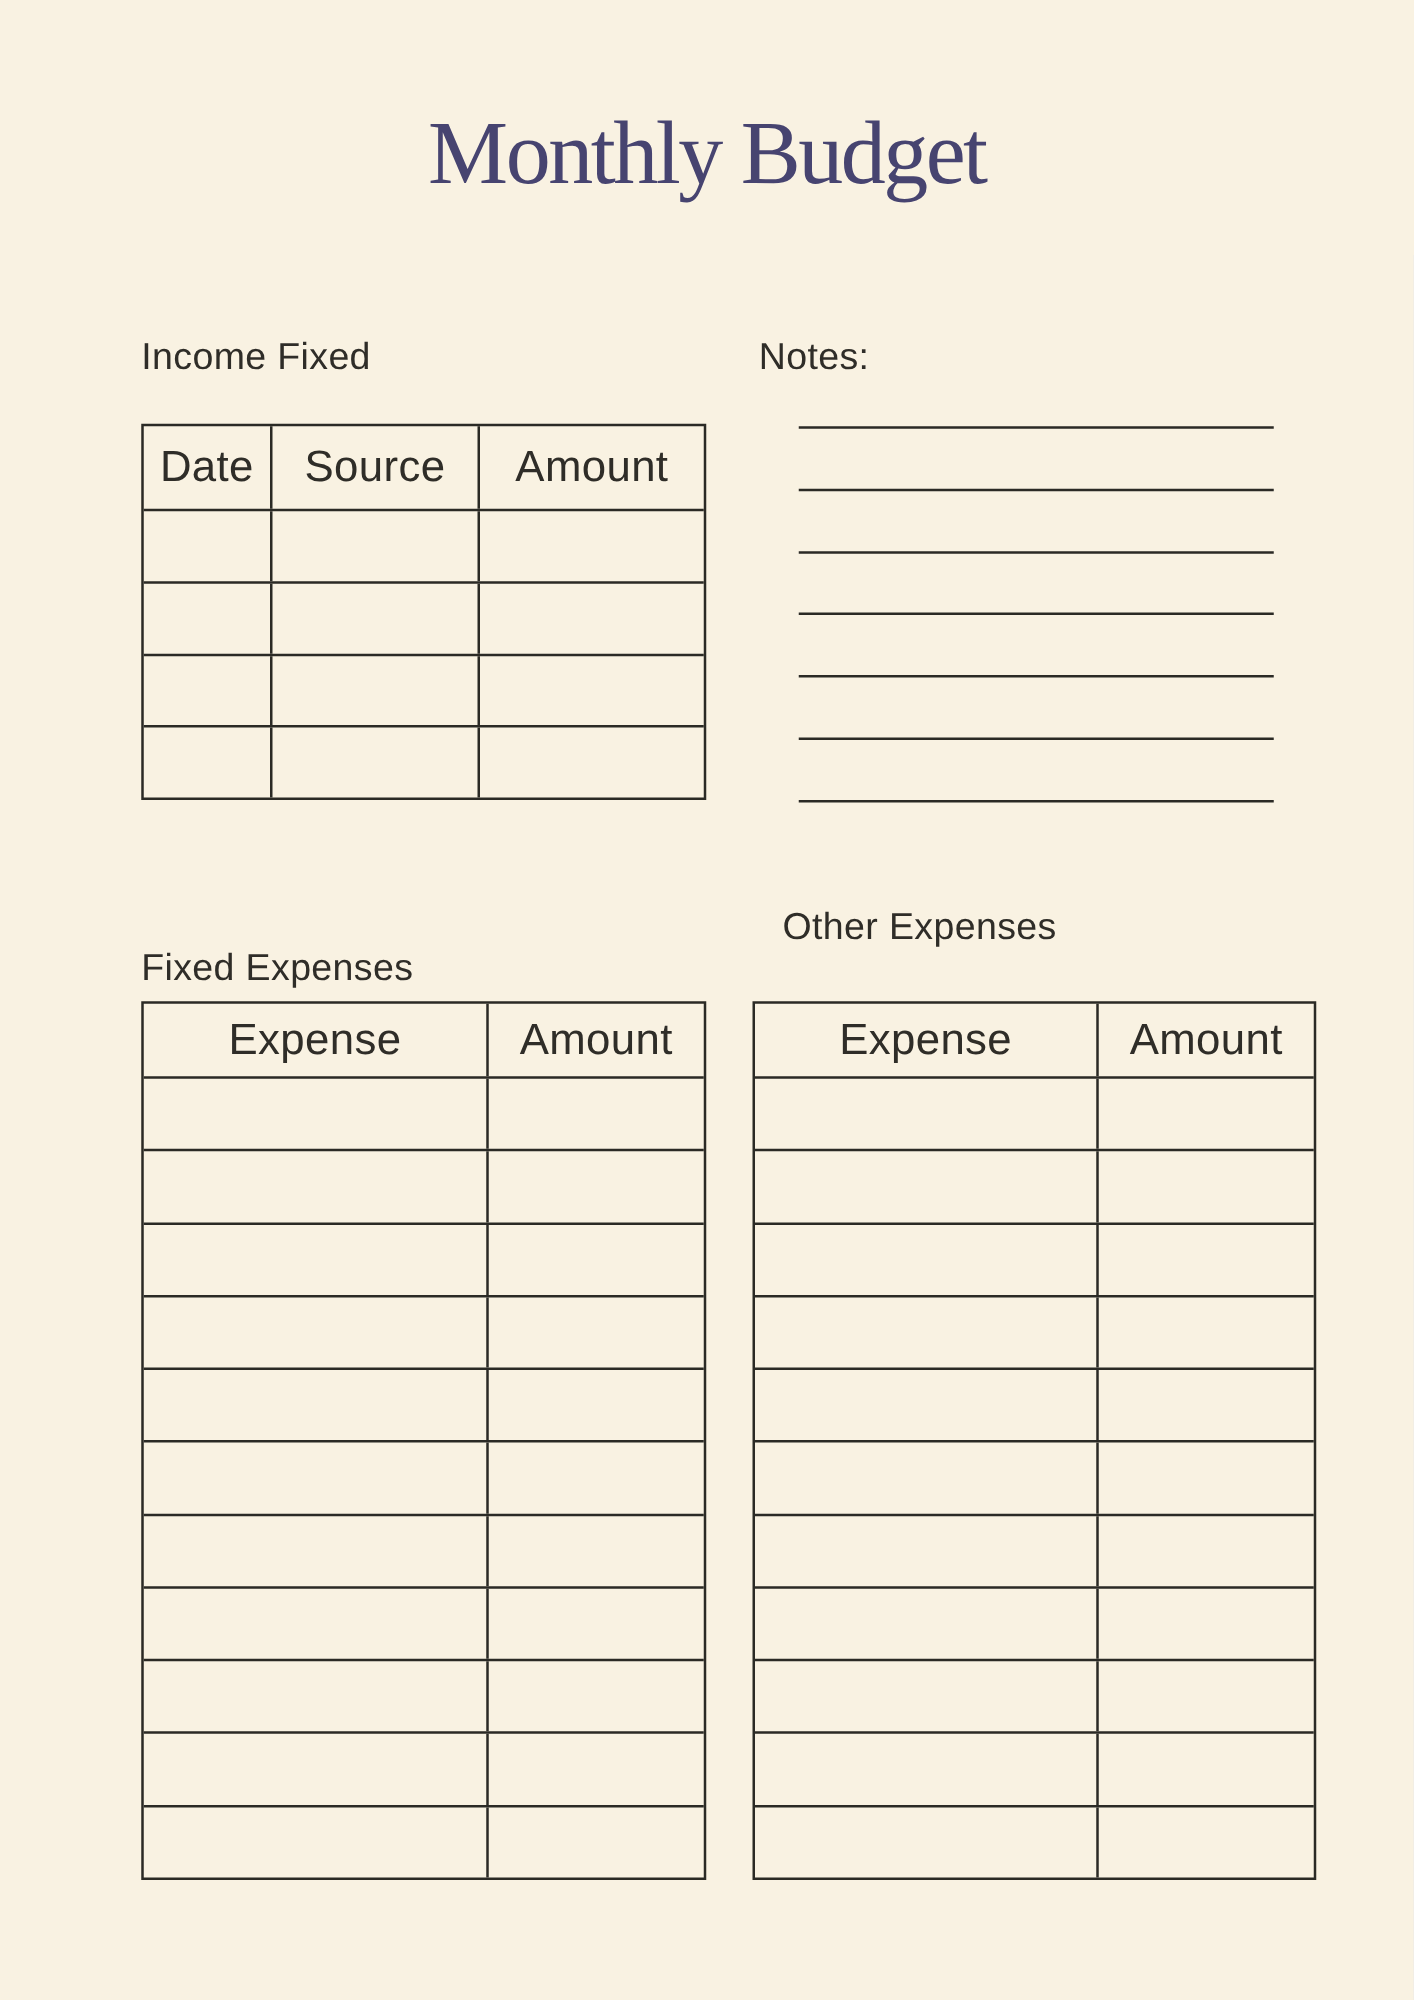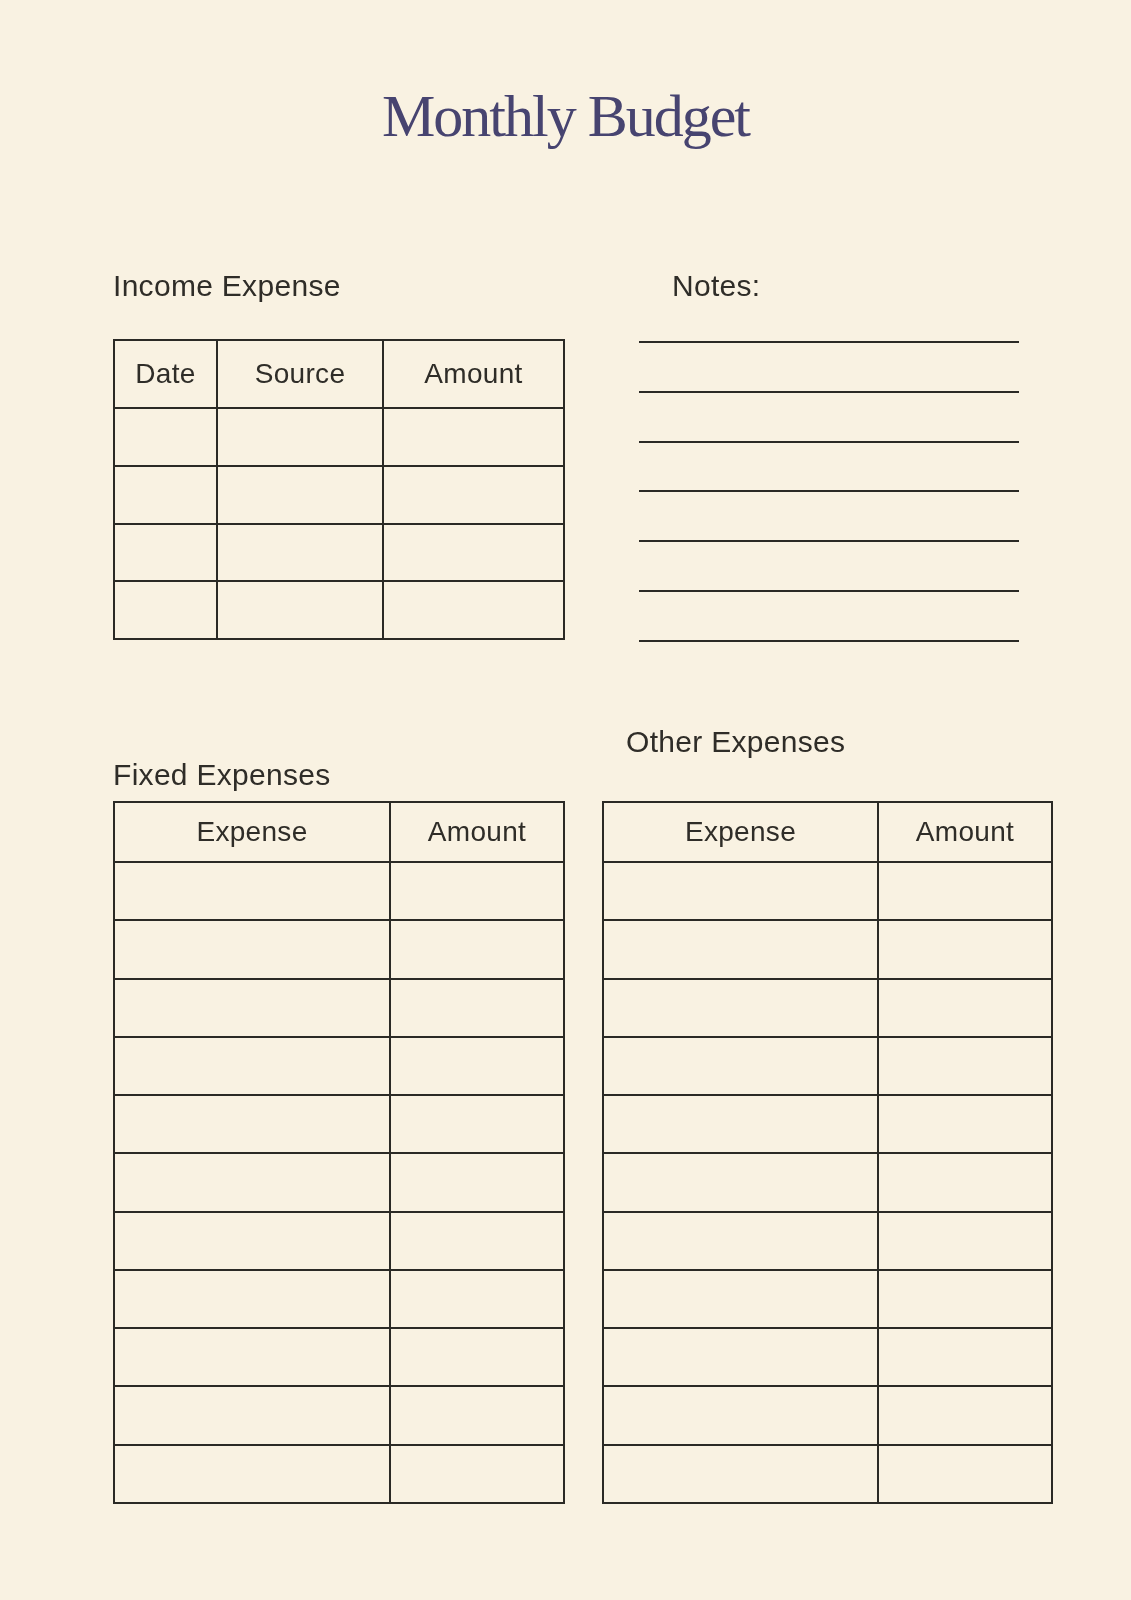--- a/index.html
+++ b/index.html
@@ -17,35 +17,35 @@
     overflow:hidden;
     font-family:"Liberation Sans",sans-serif;
     color:var(--text);
   }
   .title{
     position:absolute;
     top:86px;left:0;width:1131px;
     text-align:center;
     font-family:"Liberation Serif","DejaVu Serif",serif;
     font-weight:400;
-    font-size:60px;
+    font-size:72px;
     line-height:1;
     letter-spacing:-2px;
     color:var(--title);
   }
   .heading{
     position:absolute;
     font-size:30px;
     line-height:1;
     font-weight:400;
     letter-spacing:0.3px;
     color:var(--text);
   }
   .h-income{left:113px;top:271px;}
-  .h-notes{left:672px;top:271px;}
+  .h-notes{left:607px;top:271px;}
   .h-fixed{left:113px;top:727px;margin-top:33px;}
   .h-other{left:626px;top:727px;}
 
   .btable{
     position:absolute;
     border:2px solid var(--line);
     display:flex;
     flex-direction:column;
     background:var(--background);
   }
@@ -58,38 +58,38 @@
   .t-income .trow{grid-template-columns:101px 166px 1fr;}
   .t-fixed  .trow{grid-template-columns:274px 1fr;}
   .t-other  .trow{grid-template-columns:273px 1fr;}
   .t-income .thead{flex:0 0 66px;}
   .t-fixed .thead,.t-other .thead{flex:0 0 58px;}
 
   .tcell{min-height:100%;}
   .tcell + .tcell{border-left:2px solid var(--line);}
   .th{
     display:flex;align-items:center;justify-content:center;
-    font-size:28px;letter-spacing:0.3px;color:var(--text);
+    font-size:35px;letter-spacing:0.3px;color:var(--text);
   }
 
   .notes-lines{
     position:absolute;
     left:639px;top:341px;width:380px;height:301px;
     display:flex;flex-direction:column;justify-content:space-between;
   }
   .note-line{height:2px;background:var(--line);}
 </style>
 </head>
 <body>
 
 <div class="page">
 
   <h1 class="title">Monthly Budget</h1>
 
-  <h2 class="heading h-income">Income Expense</h2>
+  <h2 class="heading h-income">Income Fixed</h2>
   <div class="btable t-income">
       <div class="trow thead">
         <div class="tcell th">Date</div>
         <div class="tcell th">Source</div>
         <div class="tcell th">Amount</div>
       </div>
       <div class="trow">
         <div class="tcell"></div>
         <div class="tcell"></div>
         <div class="tcell"></div>

